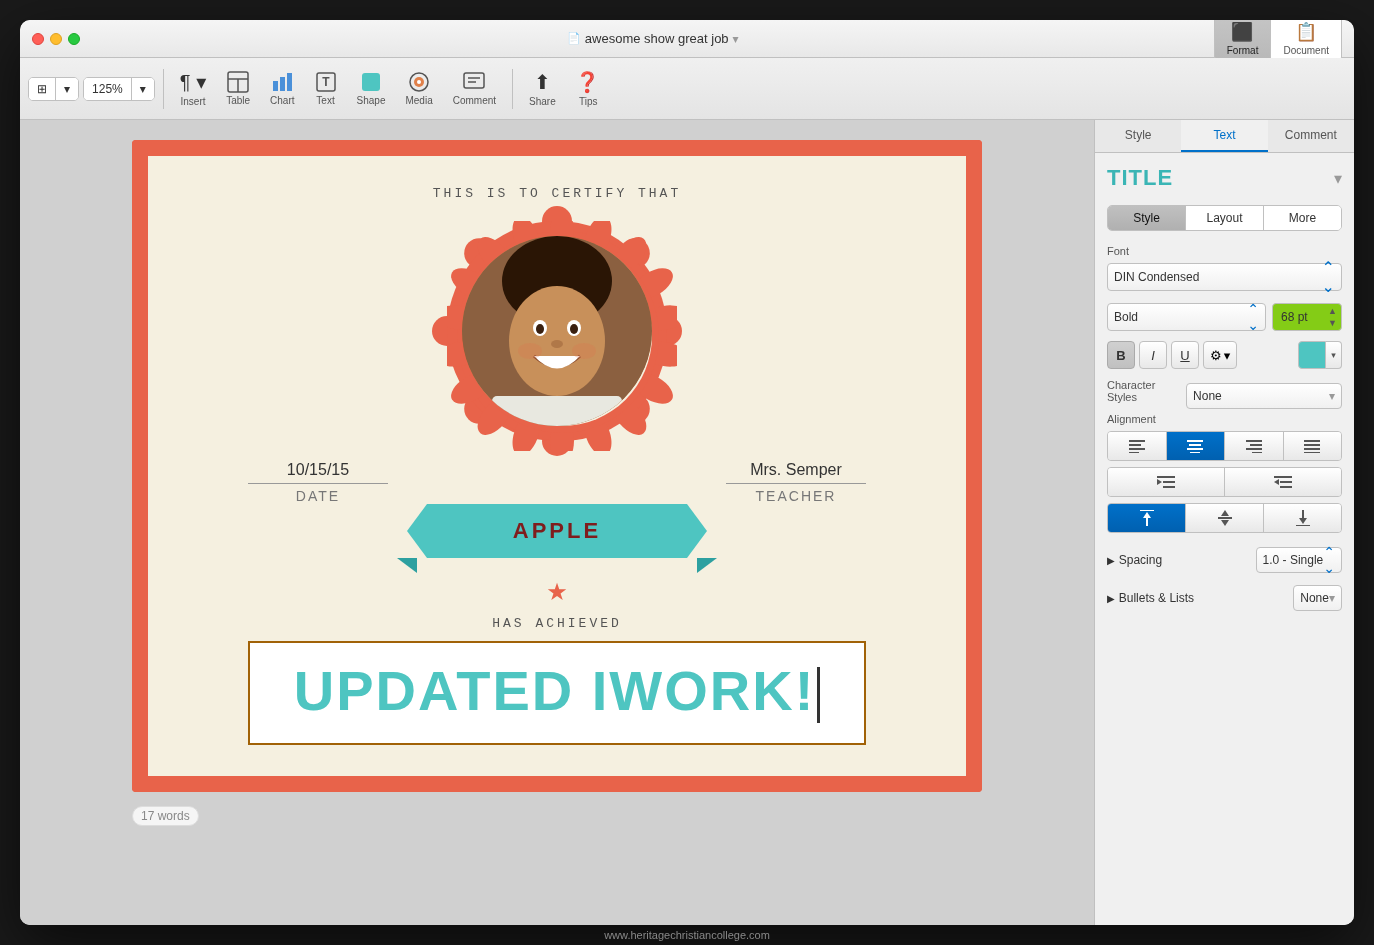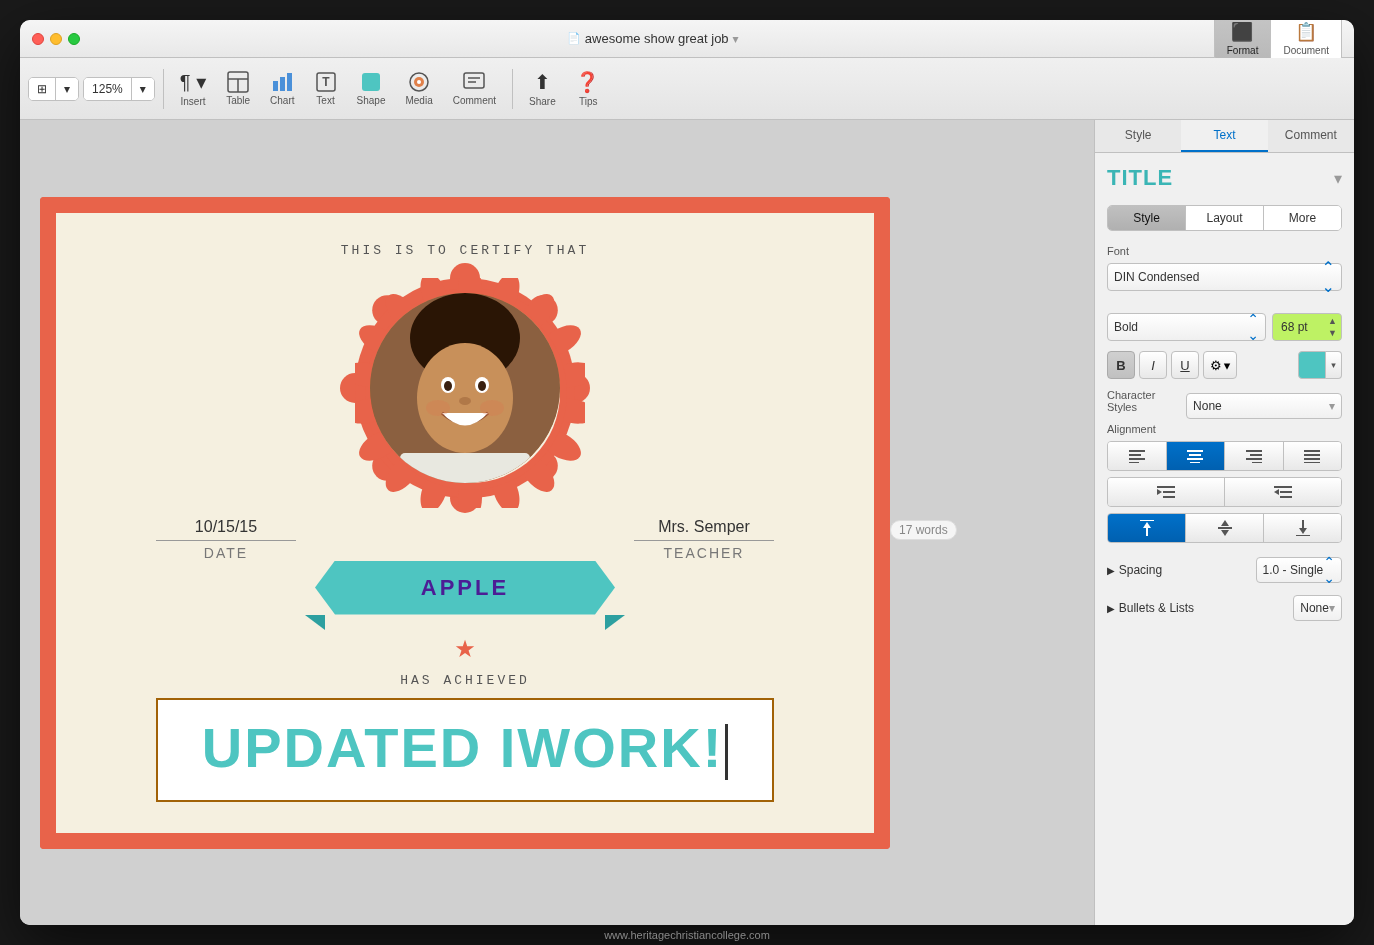--- a/index.html
+++ b/index.html
@@ -147,20 +147,21 @@
       display: flex;
       flex: 1;
       overflow: hidden;
     }
 
     
     .canvas-area {
       flex: 1;
       background: #d0d0d0;
       display: flex;
+      flex-direction: column;
       align-items: center;
       padding: 20px;
       overflow: auto;
       position: relative;
     }
 
     
     .certificate-outer {
       background: #e8634a;
       border-radius: 4px;
@@ -274,21 +275,21 @@
     
     .cert-banner {
       display: flex;
       justify-content: center;
       align-items: center;
       margin: -10px 0 20px;
       position: relative;
     }
     .banner-shape {
       background: #4ec5c1;
-      color: #4c1d95;
+      color: #7f1d1d;
       font-size: 22px;
       font-weight: bold;
       letter-spacing: 3px;
       padding: 14px 60px;
       position: relative;
       clip-path: polygon(20px 0%, calc(100% - 20px) 0%, 100% 50%, calc(100% - 20px) 100%, 20px 100%, 0% 50%);
       min-width: 300px;
       text-align: center;
     }
     .banner-left-tail {
@@ -449,21 +450,21 @@
       font-size: 11px;
       color: #555;
       margin-bottom: 6px;
       font-weight: 500;
     }
 
     
     .font-select-row {
       display: flex;
       gap: 6px;
-      margin-bottom: 22px;
+      margin-bottom: 12px;
     }
     .font-select {
       flex: 1;
       height: 28px;
       border: 1px solid #c0c0c0;
       border-radius: 4px;
       background: linear-gradient(to bottom, #fff, #f0f0f0);
       font-size: 12px;
       padding: 0 6px;
       color: #333;
@@ -491,21 +492,21 @@
       display: flex;
       align-items: center;
       justify-content: space-between;
       cursor: pointer;
     }
     .font-size-field {
       width: 70px;
       height: 28px;
       border: 1px solid #c0c0c0;
       border-radius: 4px;
-      background: #bef264;
+      background: #84cc16;
       display: flex;
       align-items: center;
       justify-content: space-between;
       padding: 0 4px 0 8px;
     }
     .font-size-value { font-size: 12px; color: #333; }
     .font-size-stepper {
       display: flex;
       flex-direction: column;
     }

